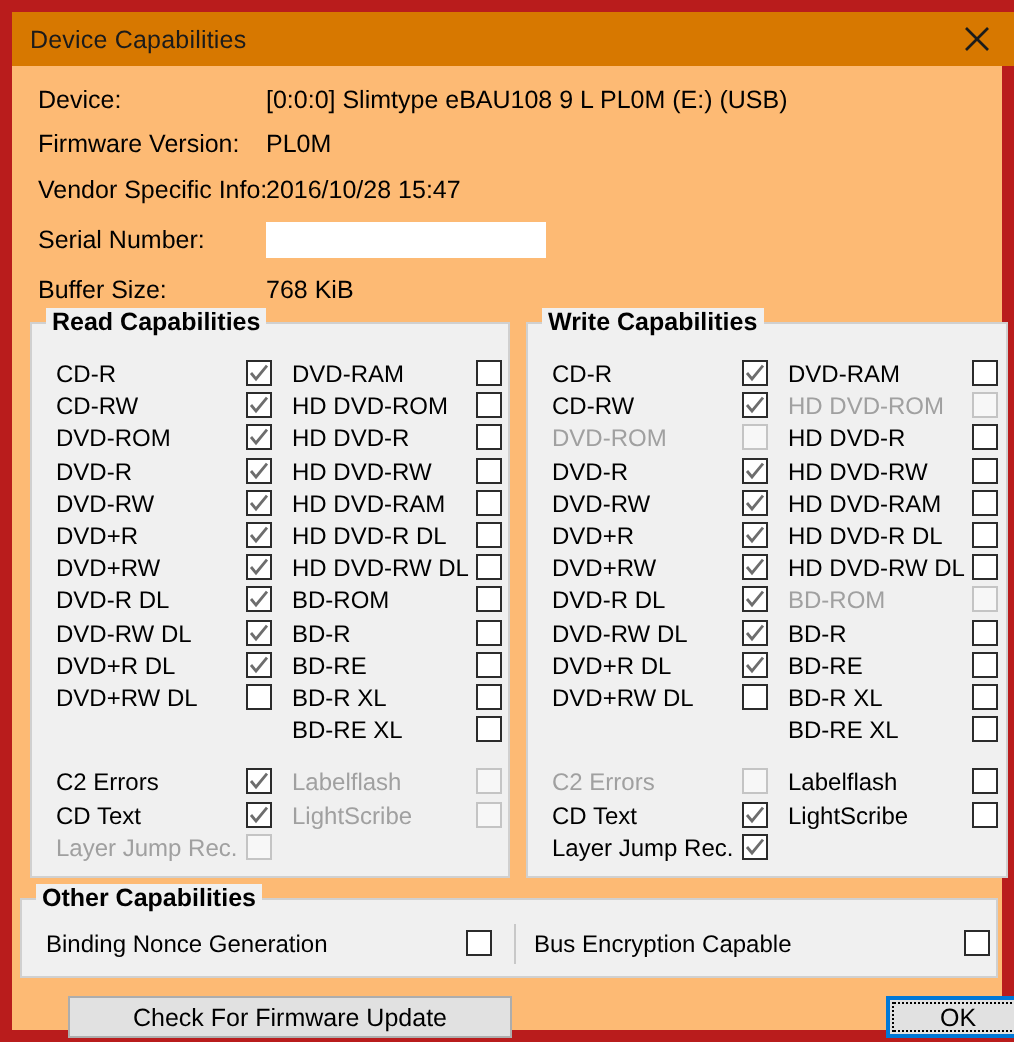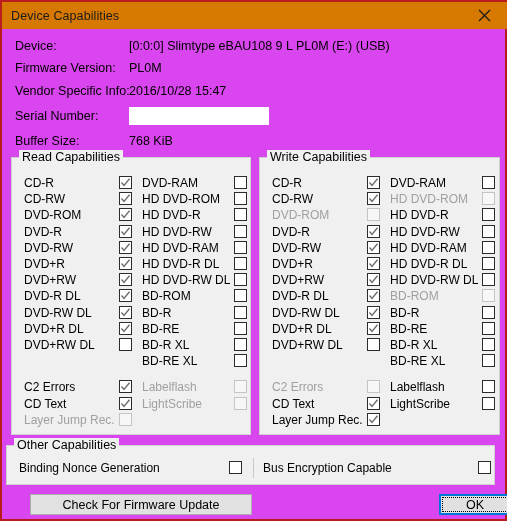--- a/index.html
+++ b/index.html
@@ -10,22 +10,22 @@
     background: #ffffff;
   }
   body {
     font-family: "Liberation Sans", sans-serif;
     font-size: 12px;
     color: #000000;
   }
   #window {
     position: relative;
     width: 507px; height: 521px;
-    border: 2px solid #b91c1c;
-    background: #d946ef;
+    border: 6px solid #b91c1c;
+    background: #fdba74;
   }
   
   #titlebar {
     position: absolute;
     left: 0; top: 0;
     width: 505px; height: 27px;
     background: #d77800;
     display: flex;
     align-items: center;
   }
@@ -86,20 +86,21 @@
     background: #f0f0f0;
   }
   .group-legend {
     position: absolute;
     top: -8px; left: 7px;
     padding: 0 3px;
     background: #f0f0f0;
     font-size: 12.5px;
     color: #000;
     white-space: nowrap;
+    font-weight: bold;
   }
   #read-group  { left: 9px;  top: 155px; width: 240px; height: 278px; }
   #write-group { left: 257px; top: 155px; width: 241px; height: 278px; }
   #other-group { left: 4px;  top: 443px; width: 489px; height: 40px; }
 
   
   .cap {
     position: absolute;
     height: 16px;
     display: flex;

